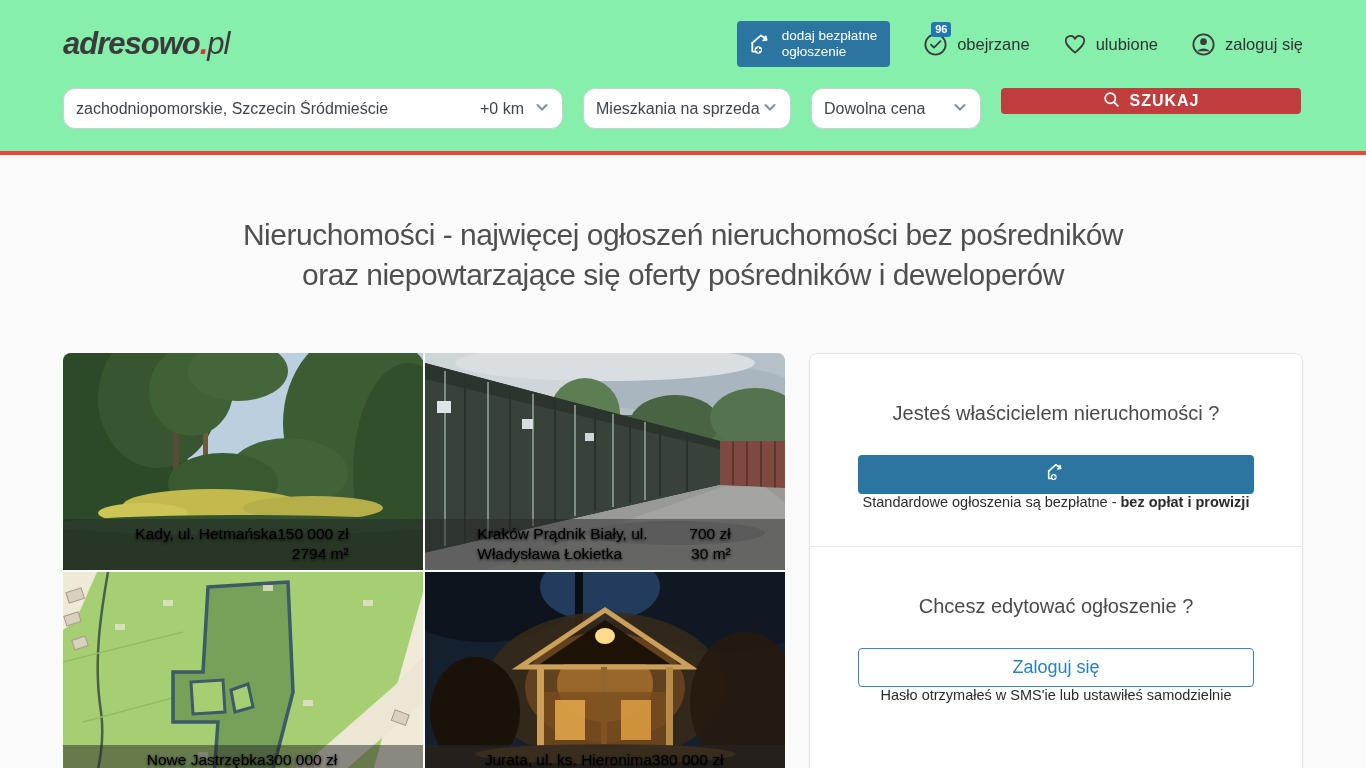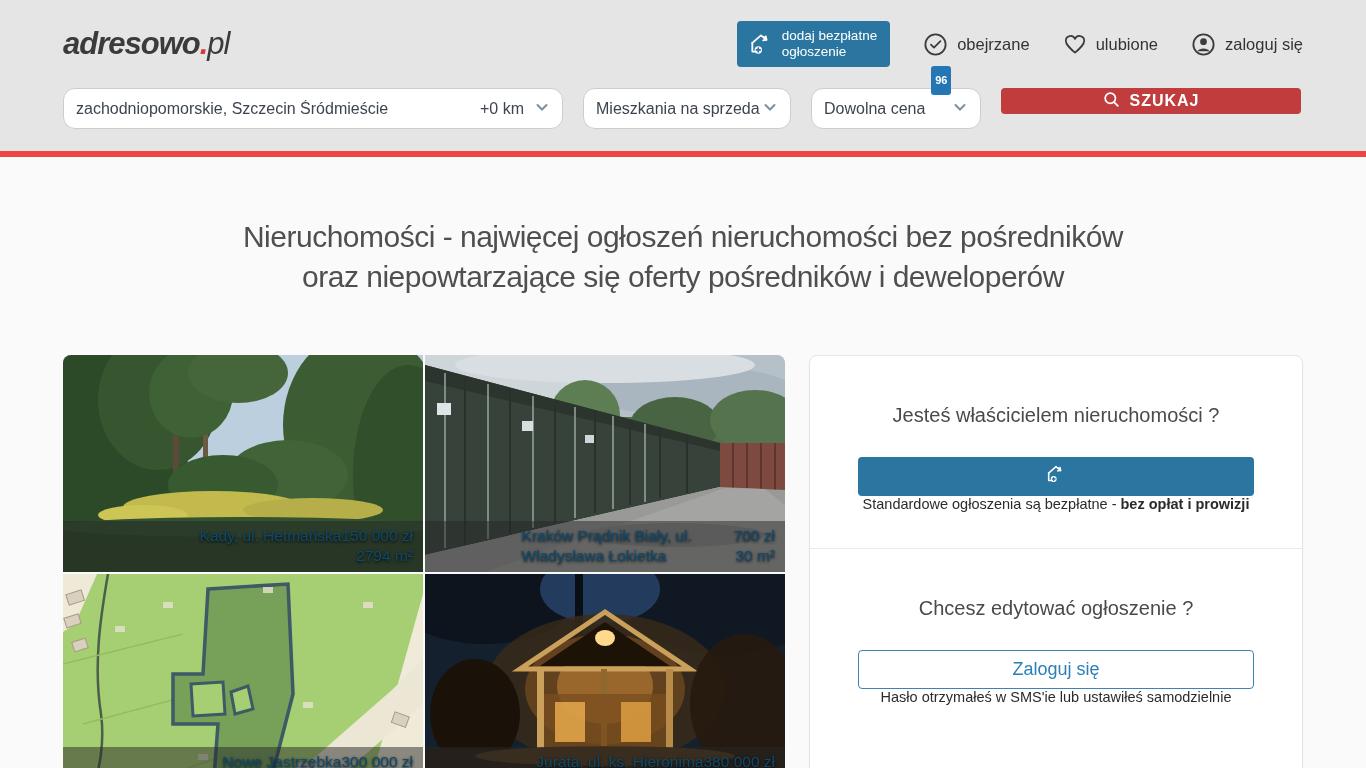--- a/index.html
+++ b/index.html
@@ -1,30 +1,30 @@
 <!DOCTYPE html>
 <html lang="pl"><head>
 <meta charset="utf-8">
 <style>
   * { box-sizing: border-box; margin: 0; padding: 0; }
   html, body { width: 1366px; height: 768px; overflow: hidden; }
   body { font-family: "Liberation Sans", sans-serif; background: #fafafa; }
 
   
-  .header-wrap { background: #e5e5e5; border-bottom: 6px solid #ef4444; }
+  .header-wrap { background: #86efac; border-bottom: 4px solid #ef4444; }
   .header-inner { width: 1240px; margin: 0 auto; height: 88px; display: flex; align-items: center; justify-content: space-between; }
   .logo { font-style: italic; font-size: 31px; letter-spacing: -1px; color: #3b3b3b; cursor: pointer; }
   .logo b { font-weight: 700; }
   .logo .dot { color: #d43a3a; font-weight: 700; }
   .logo .tld { font-weight: 400; }
   .hdr-right { display: flex; align-items: center; gap: 32px; }
   .add-btn { background: #2a76a0; color: #fff; border: none; border-radius: 4px; padding: 7px 13px 7px 11px; display: flex; align-items: center; gap: 8px; font-size: 13.5px; line-height: 1.15; text-align: left; cursor: pointer; font-family: inherit; margin-left: 44px; }
   .hdr-item { display: flex; align-items: center; gap: 8px; font-size: 16.5px; color: #333; cursor: pointer; position: relative; }
   .icon-wrap { position: relative; display: inline-flex; }
-  .badge { position: absolute; top: -9px; left: 9px; background: #2577b4; color: #fff; font-size: 11px; font-weight: 700; border-radius: 3px; padding: 8px 4px; line-height: 1.2; margin-top: 44px; }
+  .badge { position: absolute; top: -9px; left: 9px; background: #2577b4; color: #fff; font-size: 11px; font-weight: 700; border-radius: 3px; padding: 1px 4px; line-height: 1.2; }
 
   
   .search-bar { width: 1240px; margin: 0 auto; padding-bottom: 22px; display: flex; gap: 20px; }
   .fld { border: 1px solid #c9ced6; border-radius: 12px; height: 41px; display: flex; align-items: center; padding: 0 12px; font-size: 16px; color: #3e4450; background: #fff; }
   .fld-location { width: 500px; cursor: text; }
   .fld-location .loc-text { flex: 1; white-space: nowrap; overflow: hidden; }
   .fld-location .radius { color: #3e4450; margin-right: 10px; white-space: nowrap; cursor: pointer; }
   .fld-category { width: 208px; cursor: pointer; }
   .fld-price { width: 170px; cursor: pointer; }
   .fld .sel-text { flex: 1; white-space: nowrap; overflow: hidden; }
@@ -32,21 +32,21 @@
   .search-btn { width: 300px; height: 26px; background: #c13d3d; border: none; border-radius: 4px; color: #fff; font-size: 16px; font-weight: 700; letter-spacing: 1px; display: flex; align-items: center; justify-content: center; gap: 8px; cursor: pointer; font-family: inherit; }
 
   
   .hero-title { margin-top: 60px; text-align: center; font-size: 30px; font-weight: 400; color: #4f4f4f; line-height: 40px; letter-spacing: -0.5px; }
 
   
   .content { width: 1240px; margin: 58px auto 0; display: flex; align-items: flex-start; }
   .grid { width: 722px; display: grid; grid-template-columns: 360px 360px; gap: 2px; border-radius: 8px; overflow: hidden; background: #fafafa; }
   .card { position: relative; width: 360px; height: 217px; overflow: hidden; cursor: pointer; background: #ddd; }
   .card svg.photo { display: block; width: 100%; height: 100%; }
-  .card-band { position: absolute; left: 0; right: 0; bottom: 0; min-height: 44px; background: rgba(38,38,38,.5); color: #0c4a6e; display: flex; justify-content: flex-end; padding: 5px 10px 6px 8px; font-size: 15.5px; line-height: 20px; text-shadow: 0 1px 3px rgba(0,0,0,.9); }
+  .card-band { position: absolute; left: 0; right: 0; bottom: 0; min-height: 44px; background: rgba(38,38,38,.5); color: #000000; display: flex; justify-content: center; padding: 5px 10px 6px 8px; font-size: 15.5px; line-height: 20px; text-shadow: 0 1px 3px rgba(0,0,0,.9); }
   .card-band .c-name { max-width: 62%; }
   .card-band .c-nums { text-align: right; white-space: nowrap; }
 
   
   .sidebar { flex: 1; margin-left: 24px; background: #fff; border: 1px solid #e5e5e5; border-radius: 8px; box-shadow: 0 1px 2px rgba(0,0,0,.03); min-height: 452px; }
   .sb-section { padding: 48px 48px 36px; text-align: center; }
   .sb-title { font-size: 20px; color: #4a4a4a; font-weight: 400; }
   .sb-btn-primary { margin-top: 30px; width: 100%; height: 39px; background: #2a76a0; border: none; border-radius: 4px; color: #fff; font-size: 18px; display: flex; align-items: center; justify-content: center; gap: 7px; cursor: pointer; font-family: inherit; }
   .sb-note { font-size: 14.5px; color: #2b2b2b; }
   .sb-divider { border: none; border-top: 1px solid #e9e9e9; margin: 0; }

